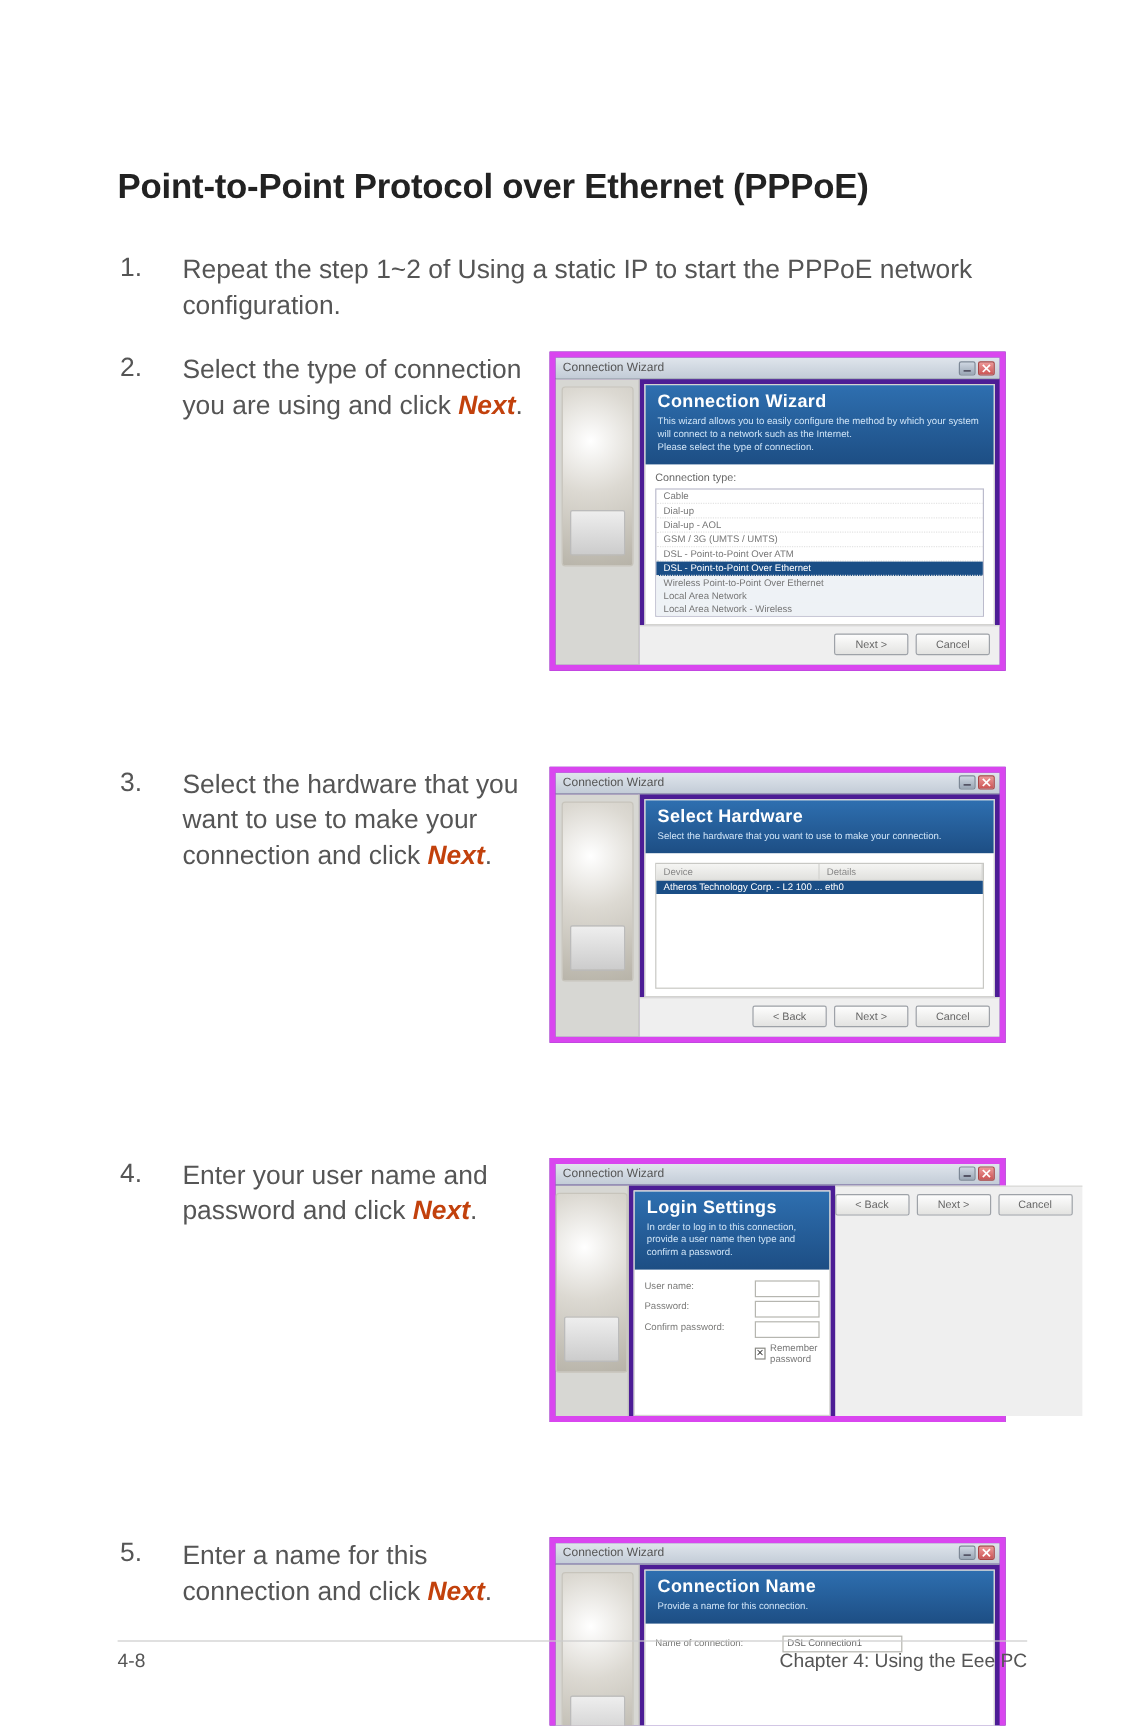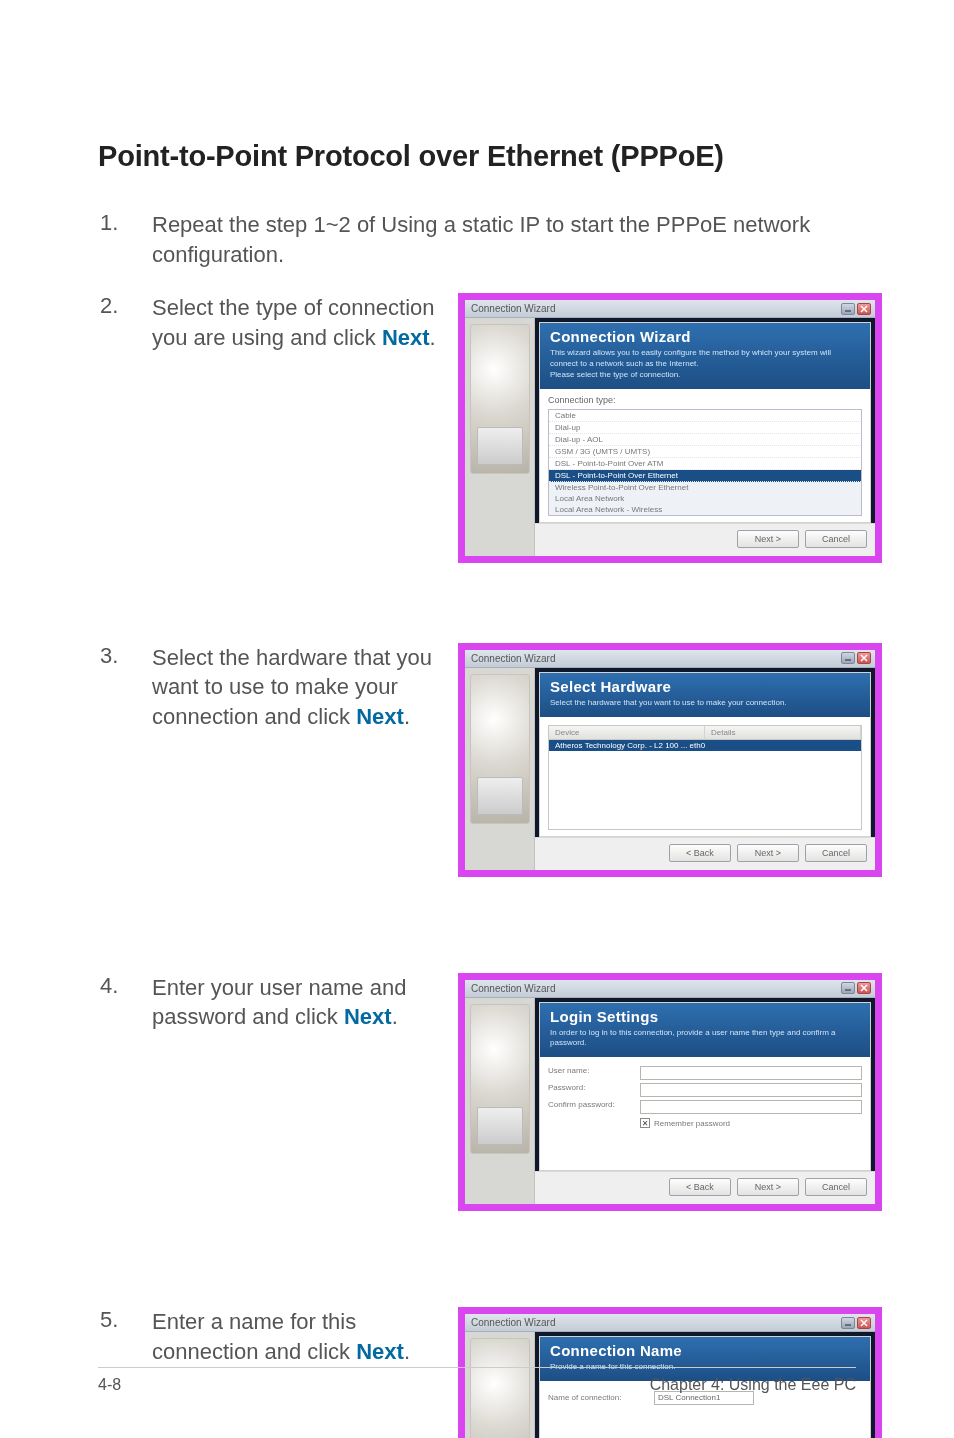--- a/index.html
+++ b/index.html
@@ -4,27 +4,27 @@
 <style>
   * { margin: 0; padding: 0; box-sizing: border-box; }
   html, body { width: 954px; height: 1438px; background: #fff; font-family: "Myriad Pro", "Segoe UI", Arial, sans-serif; color: #222; }
   .page { position: relative; width: 954px; height: 1438px; padding: 140px 98px 0 98px; }
   h2.main-heading { font-size: 29px; font-weight: 700; margin-bottom: 37px; letter-spacing: -0.2px; }
   ol.steps { list-style: none; }
   ol.steps > li { display: flex; align-items: flex-start; margin-bottom: 24px; }
   .num-col { width: 54px; flex-shrink: 0; font-size: 22px; color: #555; text-align: left; padding-left: 2px; }
   .body-col { flex: 1; display: flex; align-items: flex-start; gap: 16px; }
   .text-col { font-size: 22px; line-height: 1.35; color: #555; flex: 0 0 auto; }
-  .text-col b { font-weight: 700; color: #0369a1; }
+  .text-col b { font-weight: 700; color: #c2410c; font-style: italic; }
   .text-col.wide { width: 680px; }
   .text-col.narrow { width: 290px; }
   .img-col { flex: 0 0 auto; }
 
   
-  .dialog { width: 424px; border: 7px solid #d946ef; background: #0f172a; font-family: Tahoma, Arial, sans-serif; font-size: 10px; color: #444; margin-bottom: 6px; }
+  .dialog { width: 380px; border: 5px solid #d946ef; background: #4c1d95; font-family: Tahoma, Arial, sans-serif; font-size: 10px; color: #444; margin-bottom: 6px; }
   .dlg-titlebar { display:flex; align-items:center; justify-content:space-between; background: linear-gradient(#dfe5ec,#c3ccd7); border-bottom:1px solid #a6afba; padding:2px 4px 2px 6px; height:18px; }
   .dlg-titlebar .title-t { font-size:10px; color:#555; }
   .dlg-titlebar .winbtns { display:flex; gap:2px; }
   .winbtn { width:14px; height:12px; background: linear-gradient(#cfd7e2,#9ba7b6); border:1px solid #7d8896; border-radius:2px; display:flex; align-items:center; justify-content:center; }
   .winbtn.close { background: linear-gradient(#e99,#c55); border-color:#a44; color:#fff; }
   .winbtn svg { display:block; }
   .dlg-body { display:flex; }
   .dlg-side { width:70px; background:#d7d7d3; border-right:1px solid #c2c2be; display:flex; flex-direction:column; align-items:center; justify-content:flex-start; padding-top:6px; }
   .side-img { width:60px; height:150px; background: radial-gradient(circle at 40% 30%, #fff 0%, #dcd9d2 40%, #b7b3a8 100%); border:1px solid #c7c4bb; border-radius:3px; position:relative; overflow:hidden; }
   .side-img:after { content:""; position:absolute; left:6px; right:6px; bottom:8px; height:36px; background:linear-gradient(#eee,#ccc); border:1px solid #bbb; border-radius:2px; }
@@ -240,21 +240,21 @@
                       <line x1="1" y1="1" x2="7" y2="7" stroke="#fff" stroke-width="1.4"></line>
                       <line x1="7" y1="1" x2="1" y2="7" stroke="#fff" stroke-width="1.4"></line>
                     </svg>
                   </span>
               </div>
             </div>
             <div class="dlg-body">
               <div class="dlg-side">
                   <div class="side-img"></div>
                 </div>
-              <div style="flex:1; display:flex; flex-direction:column;">
+              <div style="flex:1; display:flex; flex-direction:row;">
                 <div class="dlg-main">
                   <div class="banner">
                     <div class="b-title">Login Settings</div>
                     <div class="b-desc">In order to log in to this connection, provide a user name then type and confirm a password.</div>
                   </div>
                   <div class="content form4">
                     <div class="frow">
                         <label>User name:</label>
                         <div class="inp"></div>
                       </div>

